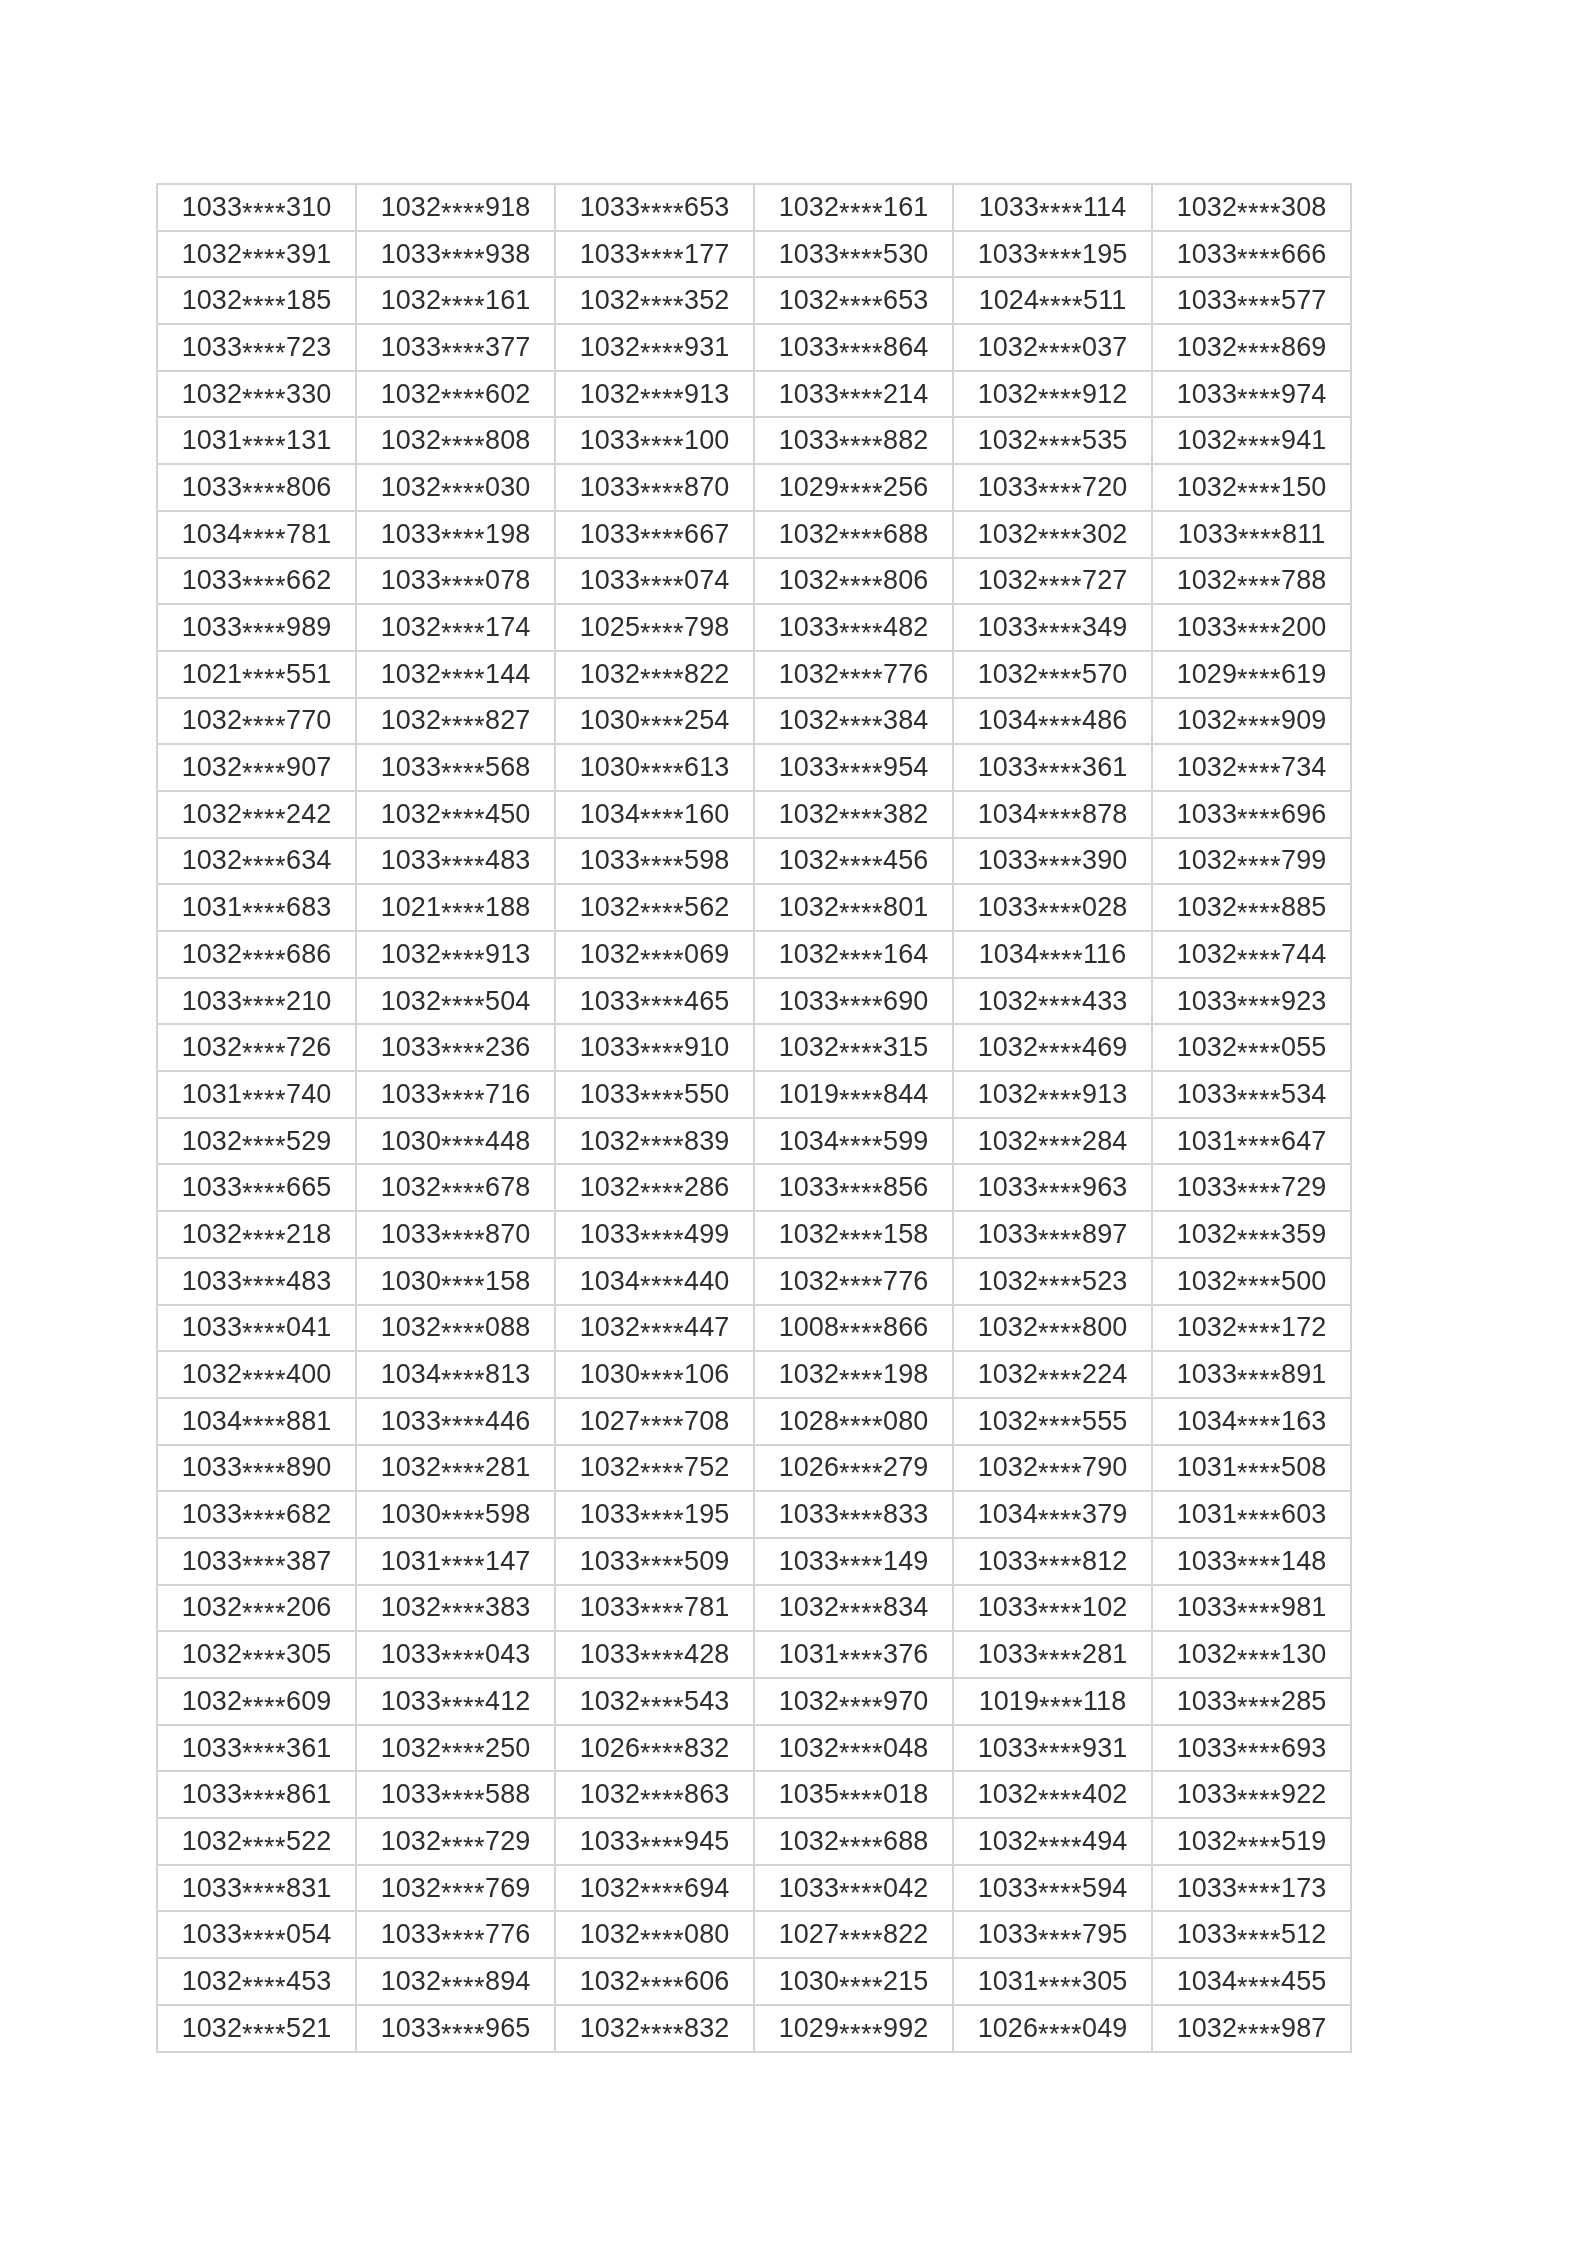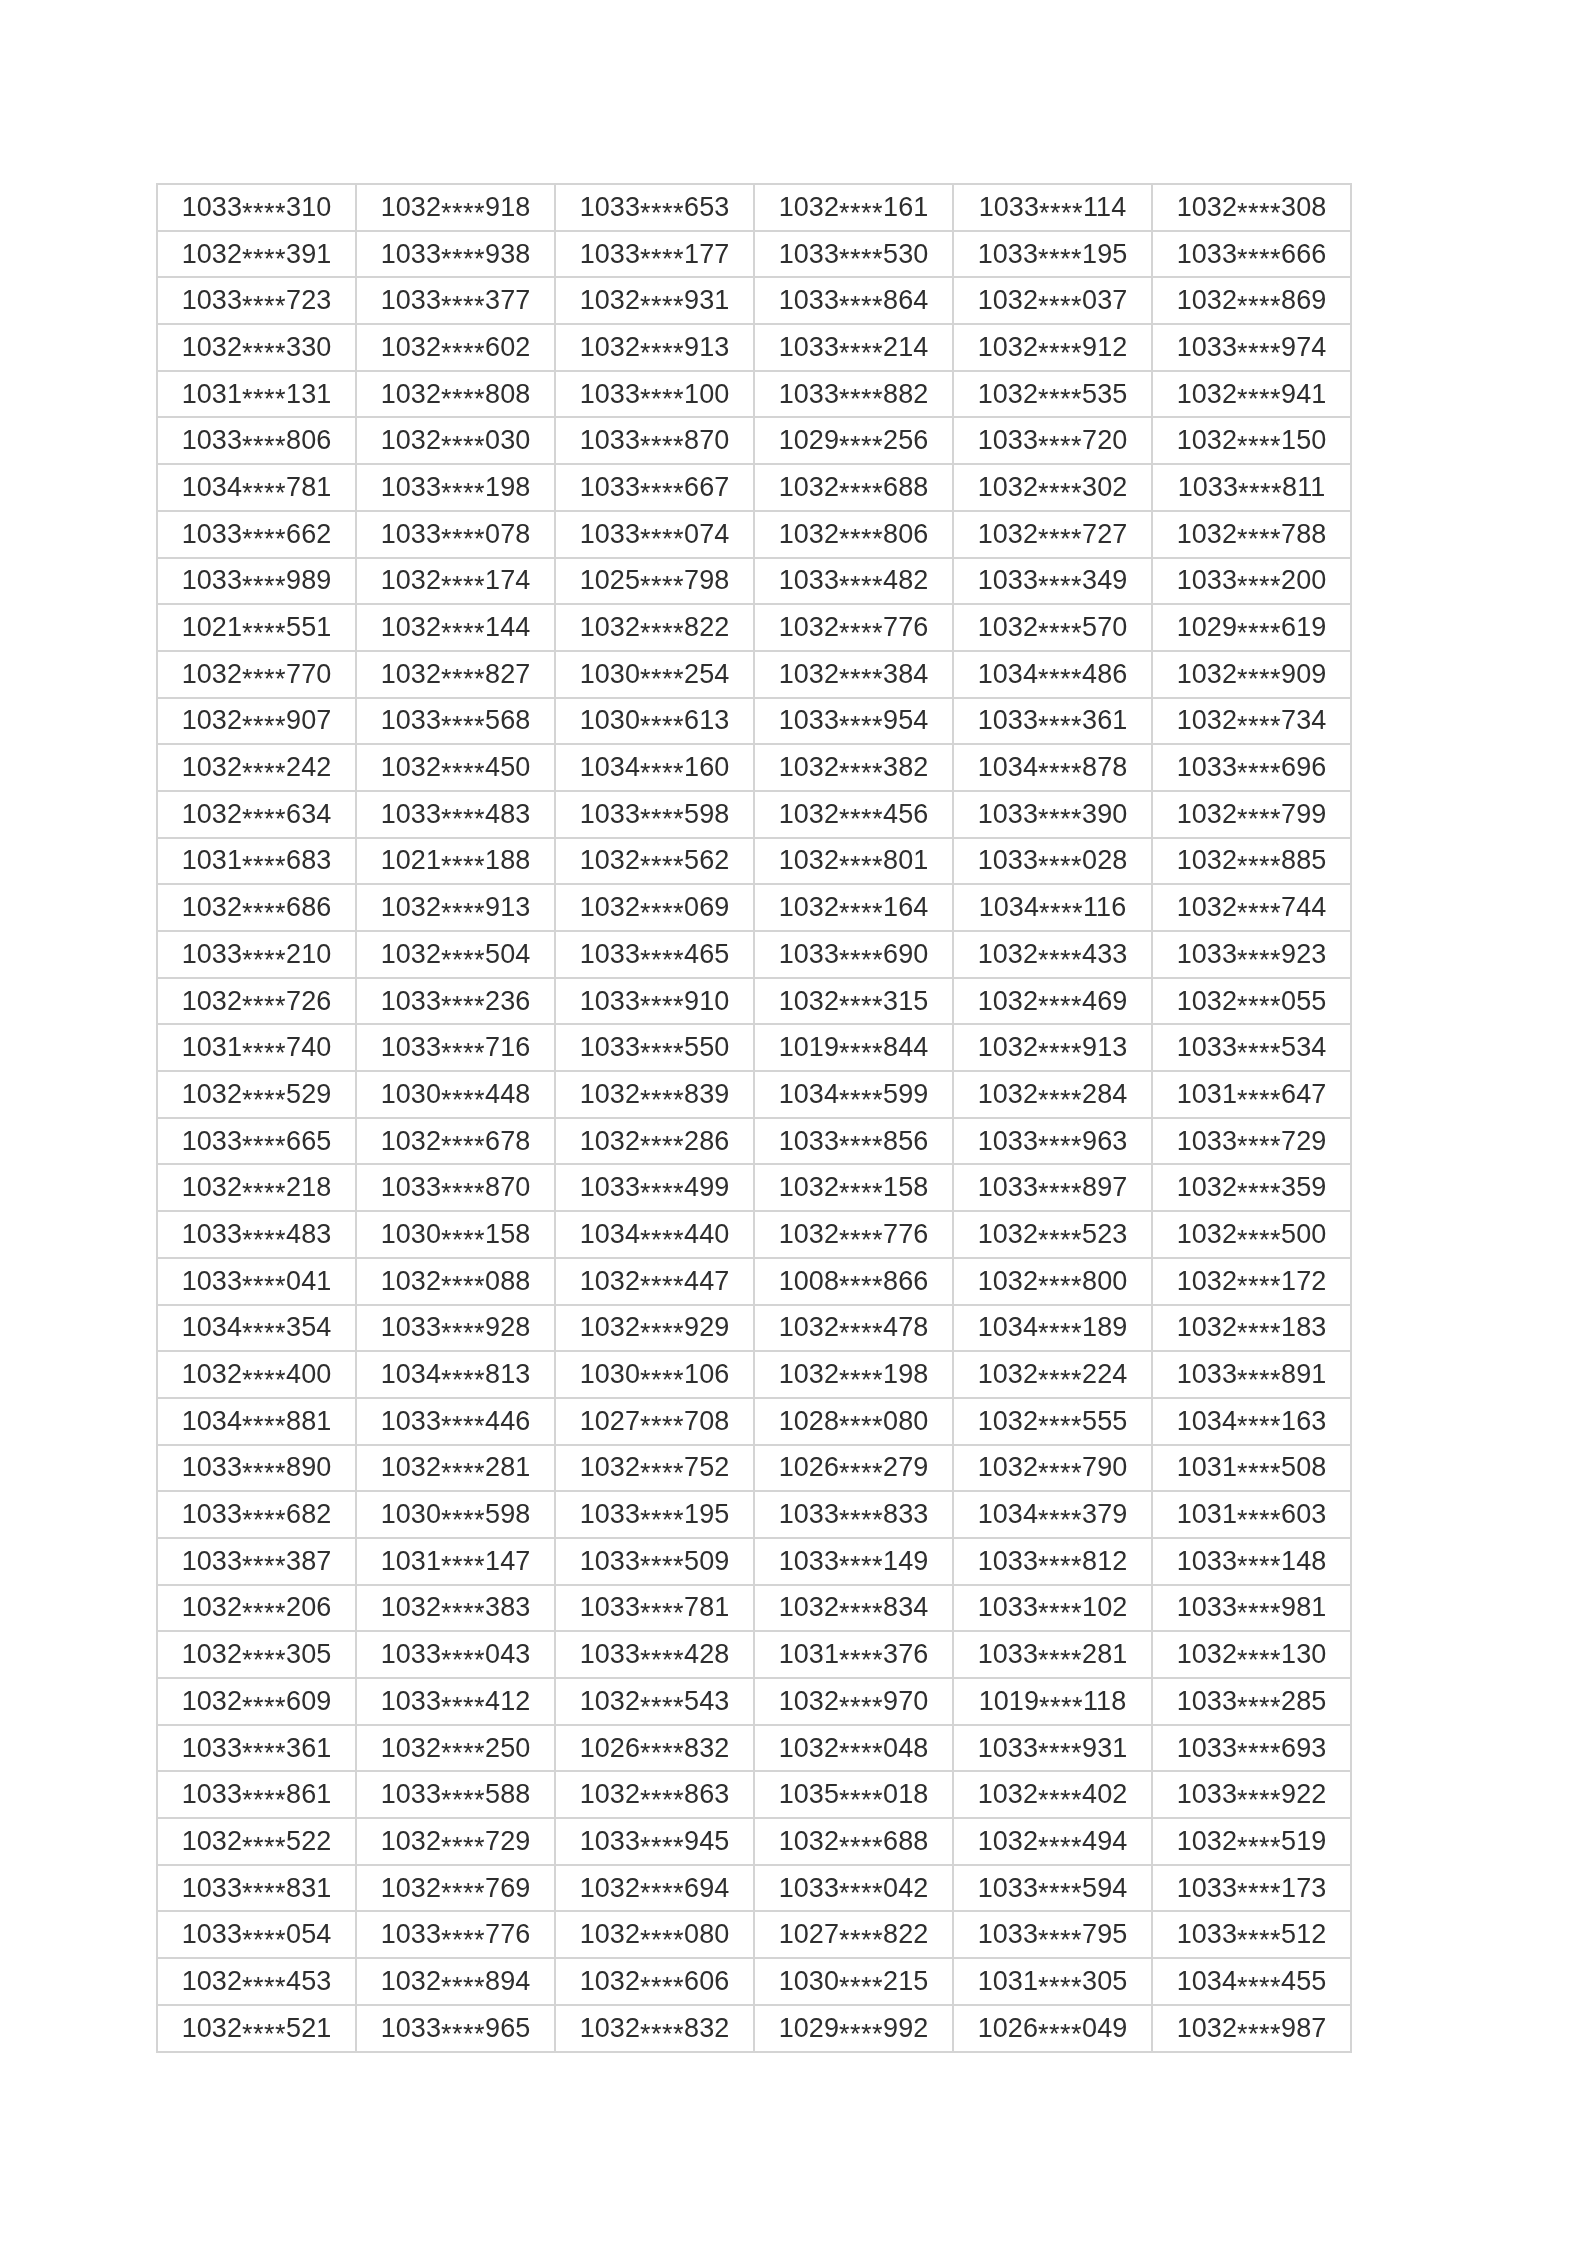--- a/index.html
+++ b/index.html
@@ -59,20 +59,28 @@
         </tr>
         <tr>
           <td>1032<span class="stars">****</span>391</td>
           <td>1033<span class="stars">****</span>938</td>
           <td>1033<span class="stars">****</span>177</td>
           <td>1033<span class="stars">****</span>530</td>
           <td>1033<span class="stars">****</span>195</td>
           <td>1033<span class="stars">****</span>666</td>
         </tr>
         <tr>
+          <td>1032<span class="stars">****</span>185</td>
+          <td>1032<span class="stars">****</span>161</td>
+          <td>1032<span class="stars">****</span>352</td>
+          <td>1032<span class="stars">****</span>653</td>
+          <td>1024<span class="stars">****</span>511</td>
+          <td>1033<span class="stars">****</span>577</td>
+        </tr>
+        <tr>
           <td>1033<span class="stars">****</span>723</td>
           <td>1033<span class="stars">****</span>377</td>
           <td>1032<span class="stars">****</span>931</td>
           <td>1033<span class="stars">****</span>864</td>
           <td>1032<span class="stars">****</span>037</td>
           <td>1032<span class="stars">****</span>869</td>
         </tr>
         <tr>
           <td>1032<span class="stars">****</span>330</td>
           <td>1032<span class="stars">****</span>602</td>
@@ -235,28 +243,20 @@
         </tr>
         <tr>
           <td>1033<span class="stars">****</span>041</td>
           <td>1032<span class="stars">****</span>088</td>
           <td>1032<span class="stars">****</span>447</td>
           <td>1008<span class="stars">****</span>866</td>
           <td>1032<span class="stars">****</span>800</td>
           <td>1032<span class="stars">****</span>172</td>
         </tr>
         <tr>
-          <td>1034<span class="stars">****</span>354</td>
-          <td>1033<span class="stars">****</span>928</td>
-          <td>1032<span class="stars">****</span>929</td>
-          <td>1032<span class="stars">****</span>478</td>
-          <td>1034<span class="stars">****</span>189</td>
-          <td>1032<span class="stars">****</span>183</td>
-        </tr>
-        <tr>
           <td>1032<span class="stars">****</span>400</td>
           <td>1034<span class="stars">****</span>813</td>
           <td>1030<span class="stars">****</span>106</td>
           <td>1032<span class="stars">****</span>198</td>
           <td>1032<span class="stars">****</span>224</td>
           <td>1033<span class="stars">****</span>891</td>
         </tr>
         <tr>
           <td>1034<span class="stars">****</span>881</td>
           <td>1033<span class="stars">****</span>446</td>

